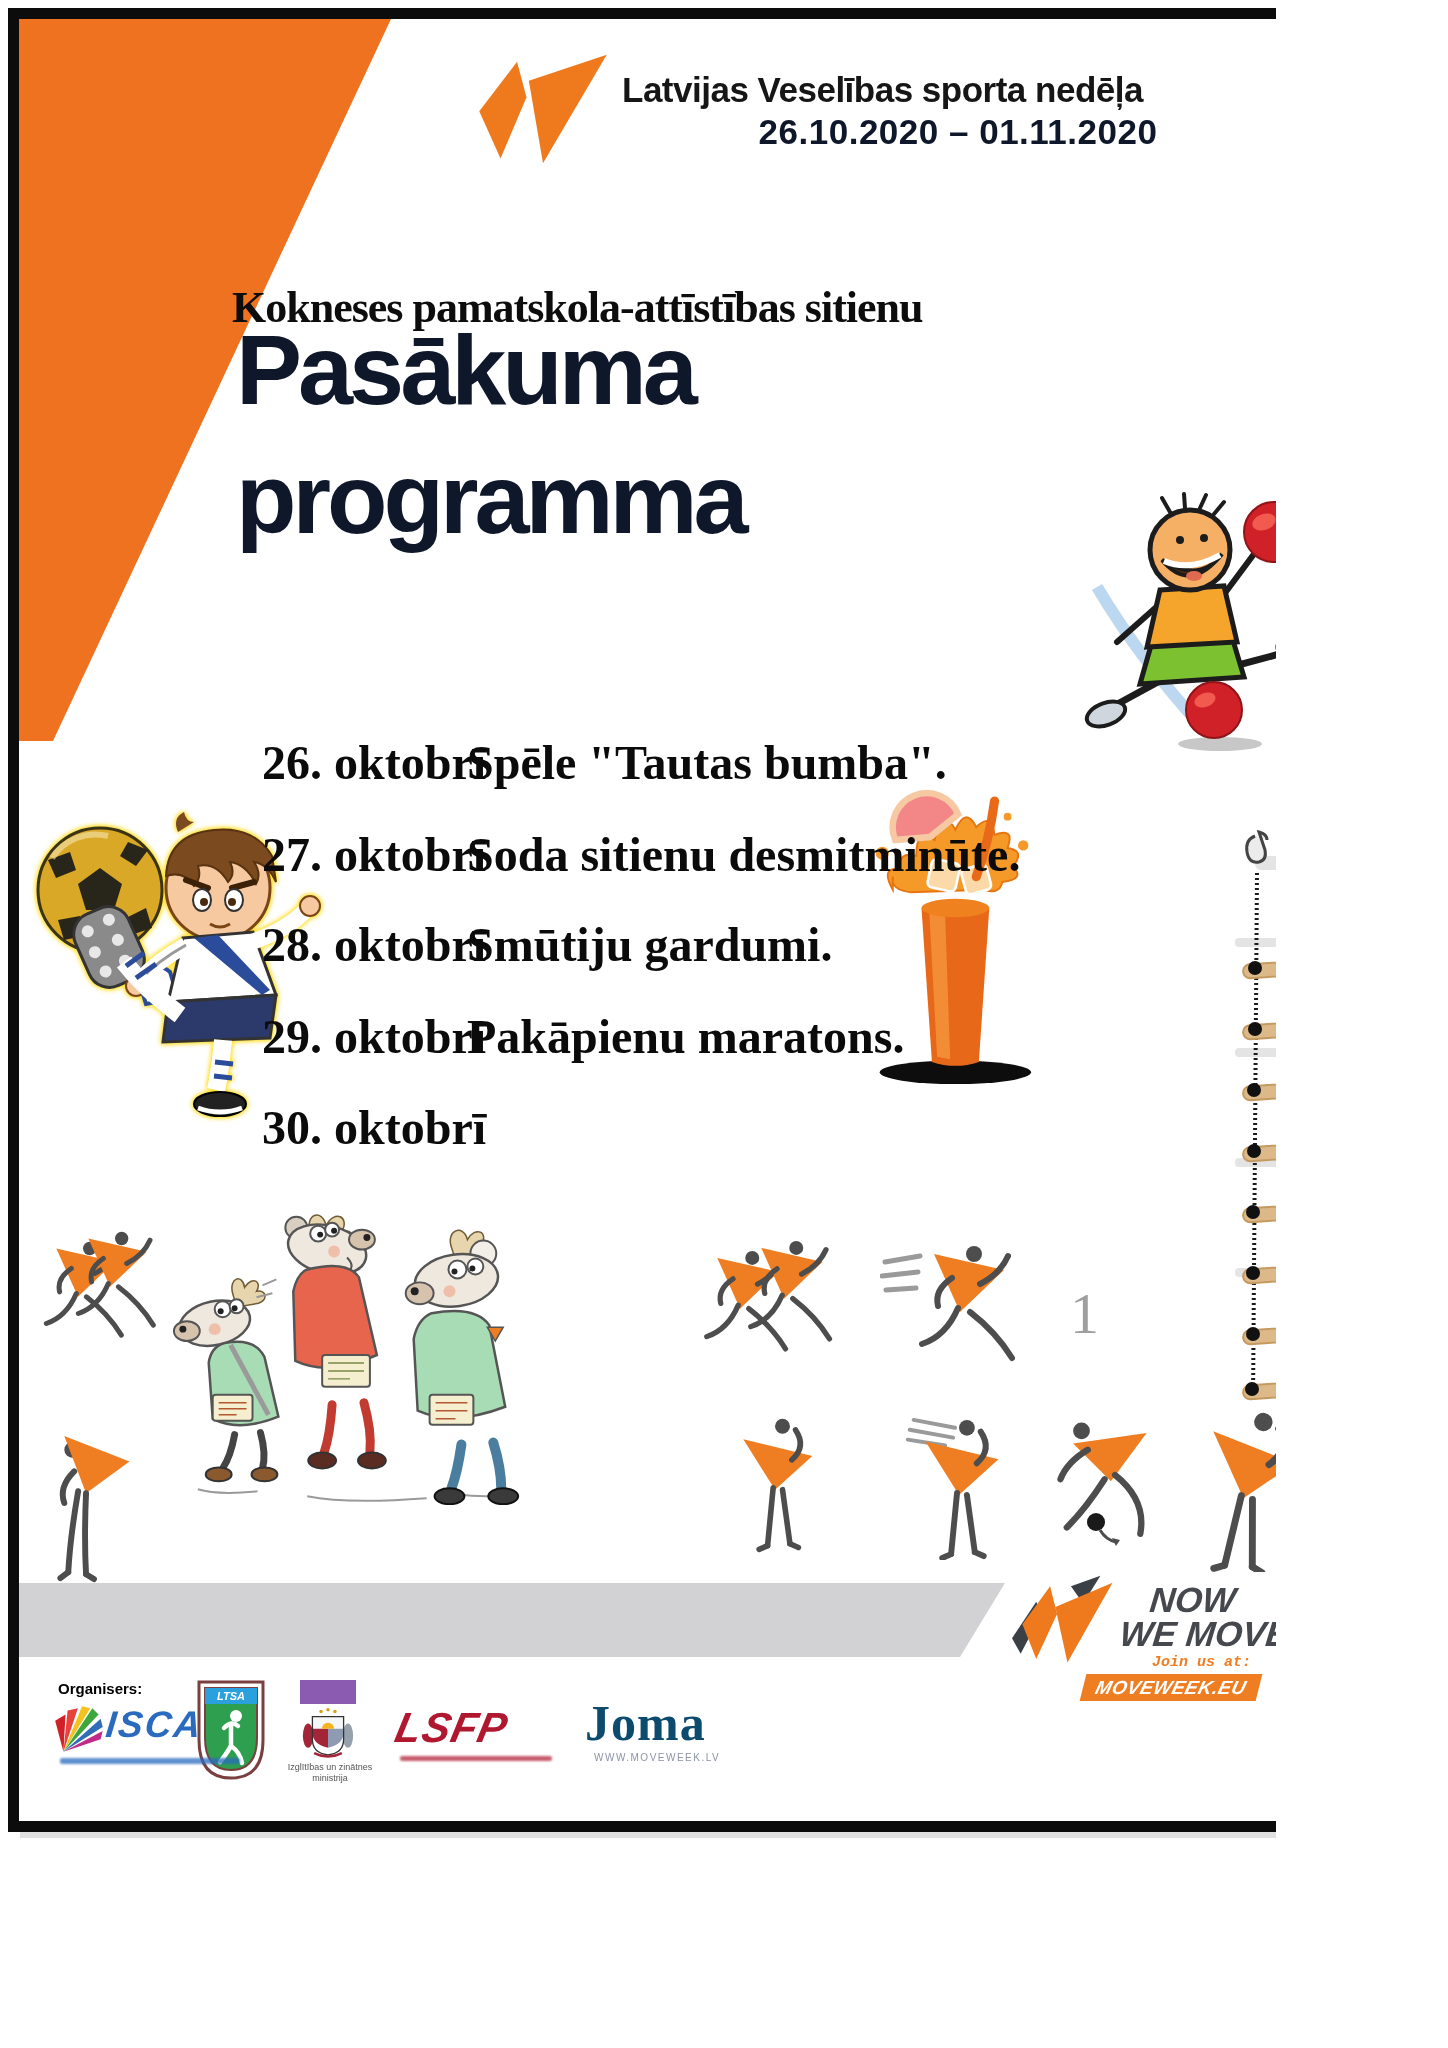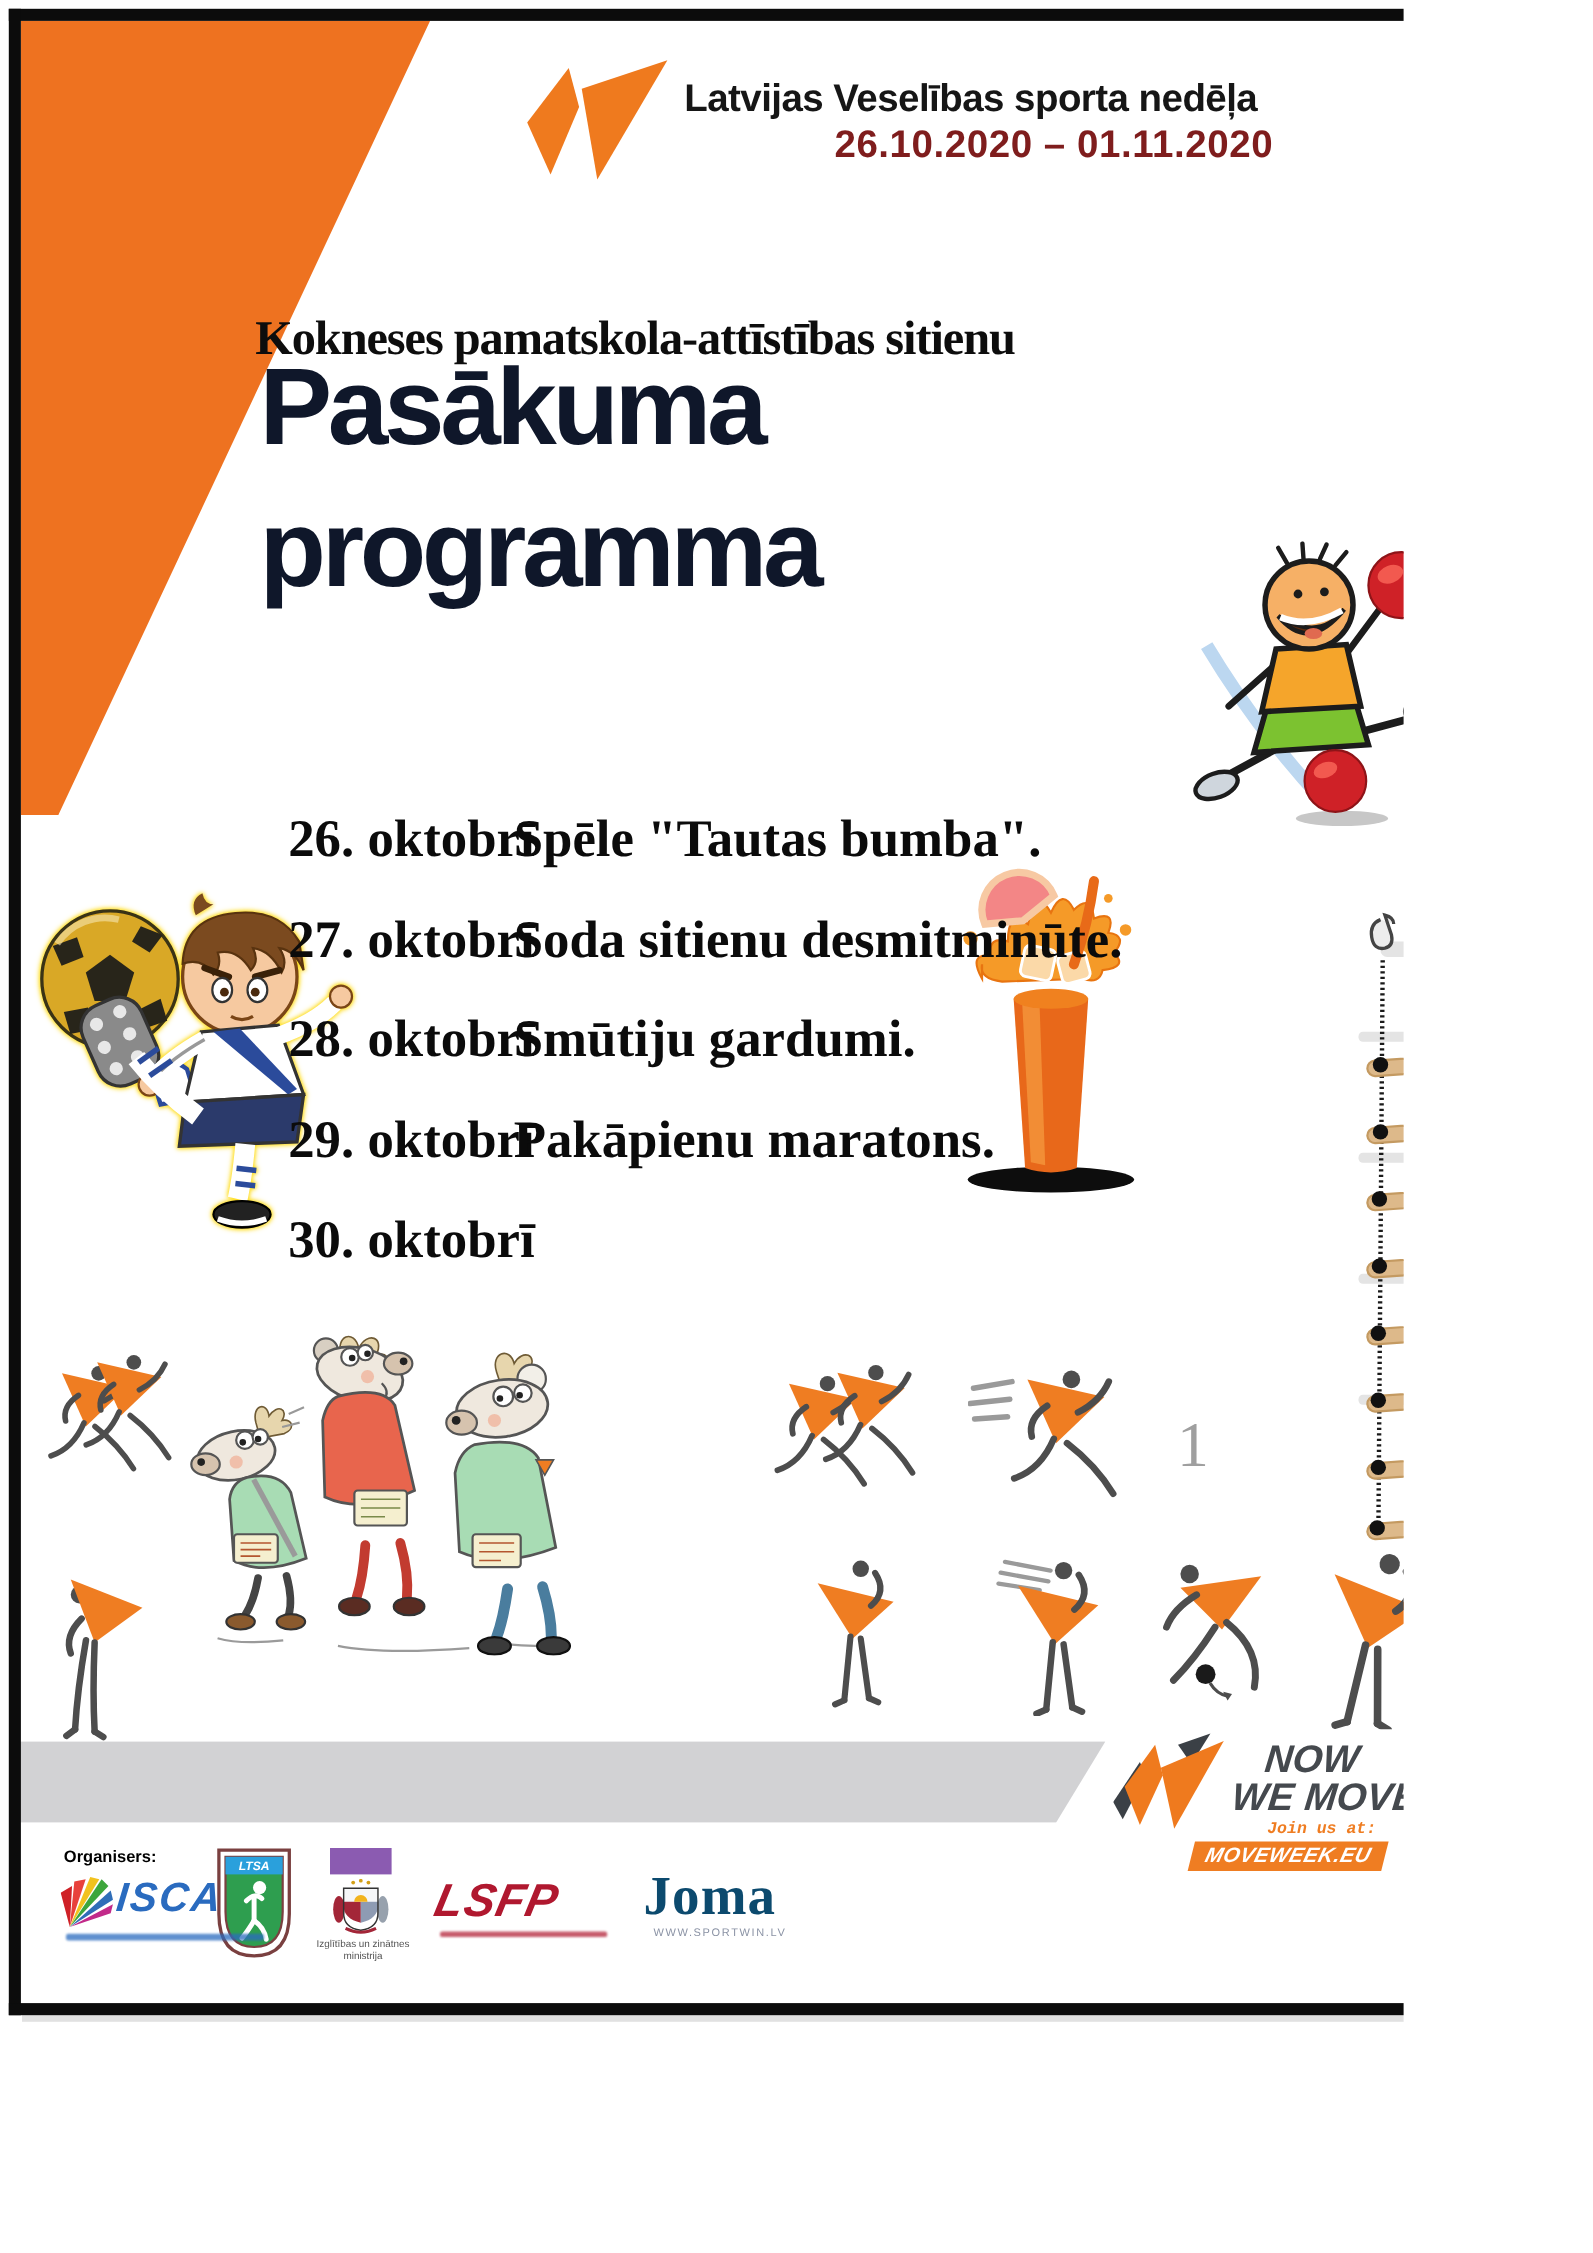--- a/index.html
+++ b/index.html
@@ -9,21 +9,21 @@
   .serif{font-family:"Liberation Serif",serif;}
   
   .frame{background:#0c0c0c;z-index:6;}
   .frame-shadow{background:#c9c9c9;opacity:.55;z-index:5;}
   
   #wedge{left:19px;top:19px;width:372px;height:722px;background:#ee7220;
          clip-path:polygon(0 0,100% 0,34px 100%,0 100%);z-index:1;}
   
   #event-title{left:622px;top:70px;width:672px;font-size:35px;font-weight:bold;color:#161616;
                letter-spacing:-0.5px;white-space:nowrap;z-index:3;}
-  #event-dates{left:622px;top:112px;width:672px;font-size:35px;font-weight:bold;color:#7f1d1d;
+  #event-dates{left:622px;top:112px;width:672px;font-size:35px;font-weight:bold;color:#0f172a;
                text-align:center;letter-spacing:0.5px;z-index:3;}
   #school-line{left:232px;top:282px;width:780px;font-size:44px;font-weight:bold;color:#0d0d0d;
                letter-spacing:-1px;white-space:nowrap;z-index:3;}
   #program-title{left:236px;top:306px;width:560px;font-size:99px;font-weight:bold;color:#0f172a;
                  letter-spacing:-4px;line-height:1.3;z-index:2;}
   
   .sched-row{left:262px;width:900px;display:flex;z-index:3;font-size:48px;font-weight:bold;color:#0b0b0b;}
   .sched-date{width:205px;white-space:nowrap;}
   .sched-act{white-space:nowrap;}
   
@@ -484,15 +484,15 @@
   </svg>
   <div id="ministry-caption" class="abs">
     <div>Izglītības un zinātnes</div>
     <div>ministrija</div>
   </div>
 
   <div id="lsfp-text" class="abs">LSFP</div>
   <div class="abs blur-bar" style="left:400px;top:1756px;width:152px;height:5px;background:#b0182f;opacity:.7"></div>
 
   <div id="joma-text" class="abs">Joma</div>
-  <div id="joma-site" class="abs">WWW.SPORTWIN.LV</div>
+  <div id="joma-site" class="abs">WWW.MOVEWEEK.LV</div>
 
 </div>
 
 </body></html>

